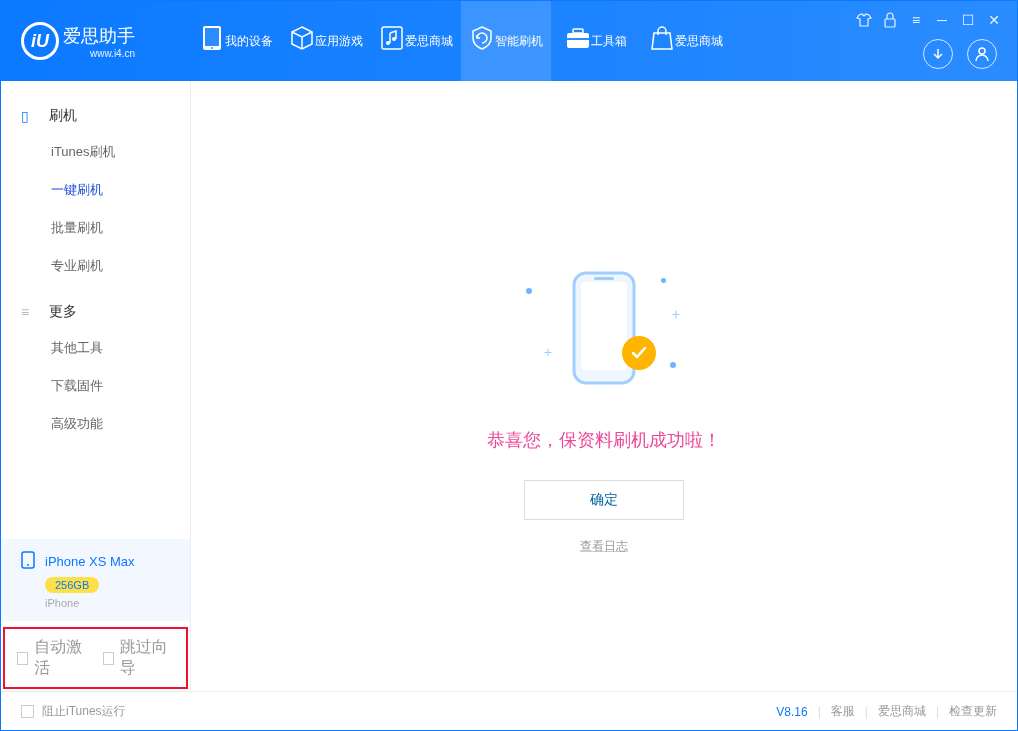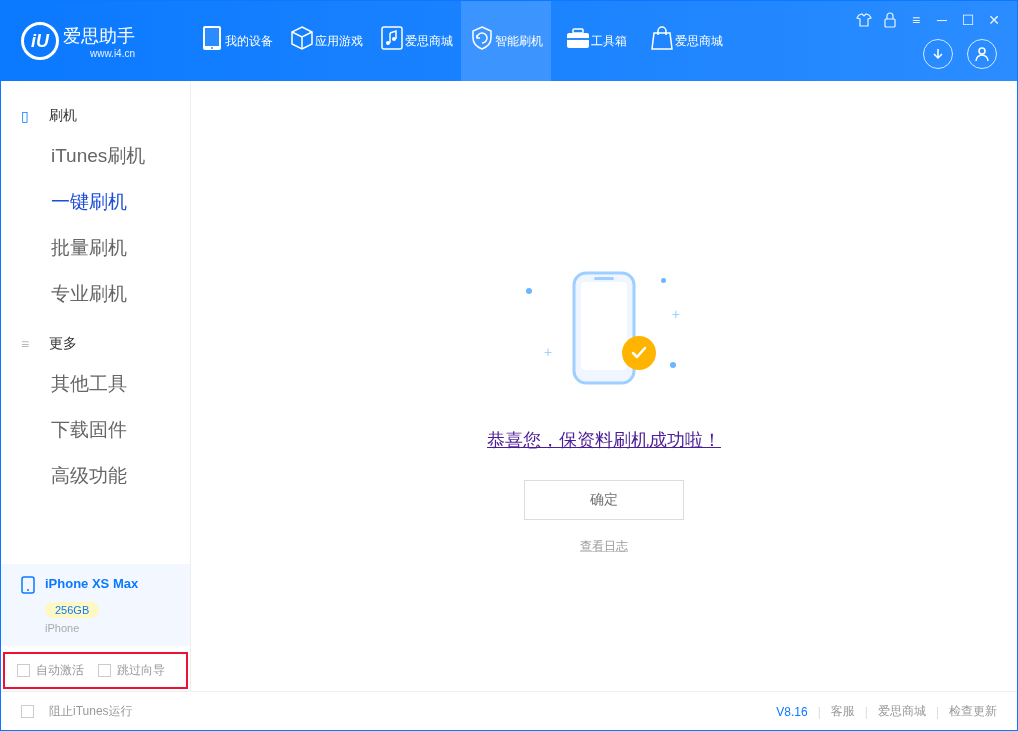--- a/index.html
+++ b/index.html
@@ -18,53 +18,53 @@
 .header-right { position: absolute; right: 14px; top: 10px; display: flex; gap: 8px; align-items: center; }
 .hr-icon { width: 18px; height: 18px; opacity: 0.9; cursor: pointer; display:flex; align-items:center; justify-content:center; font-size: 14px; }
 .header-right-bottom { position: absolute; right: 20px; bottom: 12px; display: flex; gap: 14px; }
 .circ-btn { width: 30px; height: 30px; border: 1.5px solid rgba(255,255,255,0.8); border-radius: 50%; display:flex; align-items:center; justify-content:center; cursor:pointer; }
 .body { display: flex; height: 610px; }
 .sidebar { width: 190px; border-right: 1px solid #eee; padding-top: 18px; position: relative; }
 .side-section { margin-bottom: 10px; }
 .side-header { display: flex; align-items: center; padding: 8px 20px; font-size: 14px; color: #333; cursor:pointer; }
 .side-header .sh-icon { width: 16px; margin-right: 12px; color: #0b79ff; font-size: 14px; }
 .side-items { }
-.side-item { padding: 10px 14px 10px 50px; font-size: 19px; color: #666; cursor: pointer; }
+.side-item { padding: 10px 14px 10px 50px; font-size: 13px; color: #666; cursor: pointer; }
 .side-item.active { color: #1d4ed8; }
 .side-bottom { position: absolute; bottom: 0; left: 0; right: 0; }
 .mode-box { background: #f3f7ff; margin: 0; padding: 14px 18px; display:flex; align-items:center; font-size: 13px; color:#333; }
 .mode-icon { width: 20px; height:20px; border:1.5px solid #0b79ff; border-radius:50%; margin-right:10px; position:relative; }
 .mode-icon::before { content:""; position:absolute; width:6px; height:6px; background:#0b79ff; border-radius:50%; top:2px; left:2px; }
 .mode-icon::after { content:""; position:absolute; width:6px; height:6px; background:#0b79ff; border-radius:50%; bottom:2px; right:2px; }
 .device-box { background:#f3f7ff; margin-top:6px; padding: 12px 18px; }
-.device-row { display:flex; align-items:flex-start; font-size:13px; color:#0b79ff; font-weight:700; }
+.device-row { display:flex; align-items:flex-end; font-size:13px; color:#0b79ff; font-weight:400; }
 .device-icon { width:18px; height:18px; margin-right:8px; display:flex; align-items:center; justify-content:center; }
 .device-cap { margin-top:6px; margin-left:26px; }
-.device-cap span { background:#fef9c3; color:#0b79ff; font-size:11px; padding:2px 10px; border-radius:10px; }
+.device-cap span { background:#fde047; color:#0b79ff; font-size:11px; padding:2px 10px; border-radius:10px; }
 .device-type { margin-left:26px; font-size:11px; color:#aaa; margin-top:4px; }
-.check-row { border: 2px solid #e13; padding: 8px 12px; margin: 6px 2px 2px 2px; display:flex; gap: 14px; align-items:center; font-size:12px; color:#999; }
+.check-row { border: 2px solid #e13; padding: 8px 12px; margin: 6px 2px 2px 2px; display:flex; gap: 14px; align-items:center; font-size:16px; color:#999; }
 .chk { display:flex; align-items:center; gap:6px; cursor:pointer; }
 .chk-box { width:13px; height:13px; border:1px solid #ccc; display:inline-block; }
 .main { flex: 1; display:flex; flex-direction:column; align-items:center; justify-content:center; padding-top: 40px; }
 .success-img { width: 140px; height: 140px; position:relative; margin-bottom: 30px; }
 .phone-svg { position:absolute; left:50%; top:50%; transform:translate(-50%,-50%); }
 .dot-blue { position:absolute; width:6px; height:6px; background:#6db6ff; border-radius:50%; }
 .dot-blue.d1 { left:-8px; top:30px; }
 .dot-blue.d2 { right:8px; top:20px; width:5px; height:5px; }
 .dot-blue.d3 { right:-2px; bottom:30px; }
 .plus-blue { position:absolute; color:#9ecfff; font-size:14px; }
 .plus-blue.p1 { right:-6px; top:48px; }
 .plus-blue.p2 { left:10px; bottom:38px; }
 .check-circle { position:absolute; right:18px; bottom:28px; width:34px; height:34px; background:#ffb400; border-radius:50%; display:flex; align-items:center; justify-content:center; }
 .check-circle svg { width:18px; height:18px; }
-.success-text { font-size: 18px; color:#4c1d95; margin-bottom: 28px; text-decoration: underline; }
-.ok-btn { width: 160px; height: 40px; border:1px solid #ddd; background:#fff; font-size:14px; color:#737373; cursor:pointer; margin-bottom: 18px; }
+.success-text { font-size: 18px; color:#ec4899; margin-bottom: 28px; }
+.ok-btn { width: 160px; height: 40px; border:1px solid #ddd; background:#fff; font-size:14px; color:#0369a1; cursor:pointer; margin-bottom: 18px; }
 .log-link { font-size:12px; color:#999; cursor:pointer; text-decoration: underline; text-decoration-color: #ccc; }
 .footer { height: 40px; border-top:1px solid #eee; display:flex; align-items:center; padding: 0 20px; font-size:12px; color:#999; }
-.footer-left { display:flex; align-items:center; gap:15px; cursor:pointer; }
+.footer-left { display:flex; align-items:center; gap:8px; cursor:pointer; }
 .footer-right { margin-left:auto; display:flex; align-items:center; gap: 10px; }
 .footer-right .sep { color:#ddd; }
 .footer-link { cursor:pointer; }
 .version { color:#0b79ff; }
 </style>
 </head>
 <body>
 
 <div class="header">
   <div class="logo-area">

